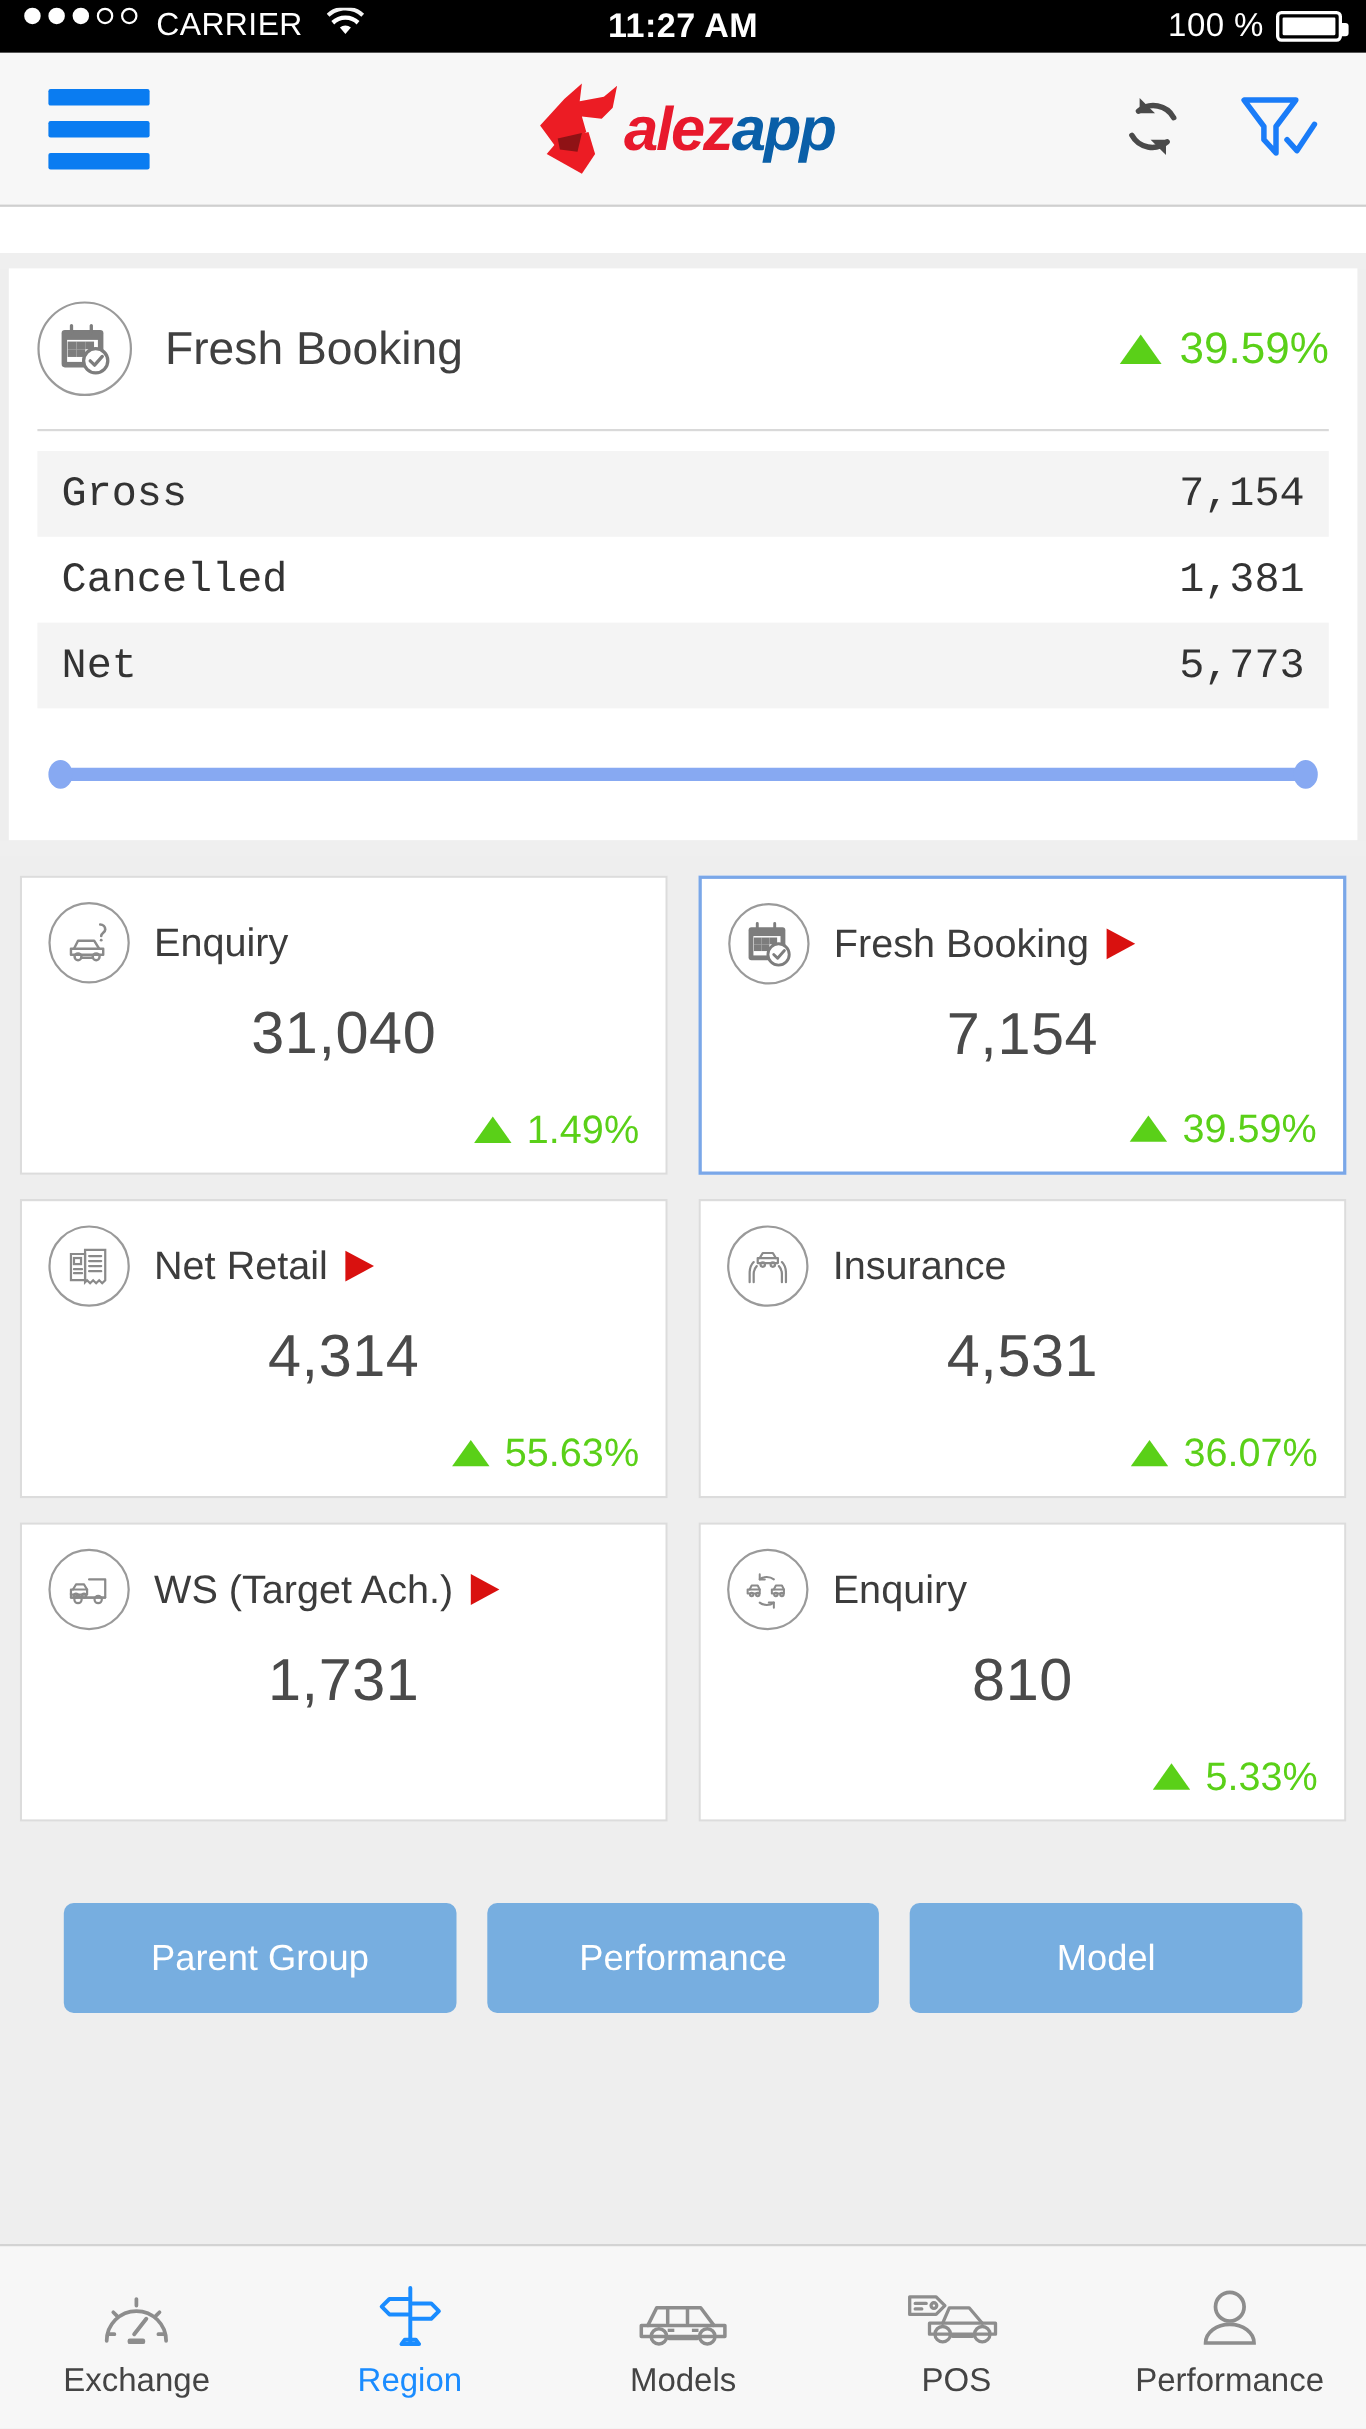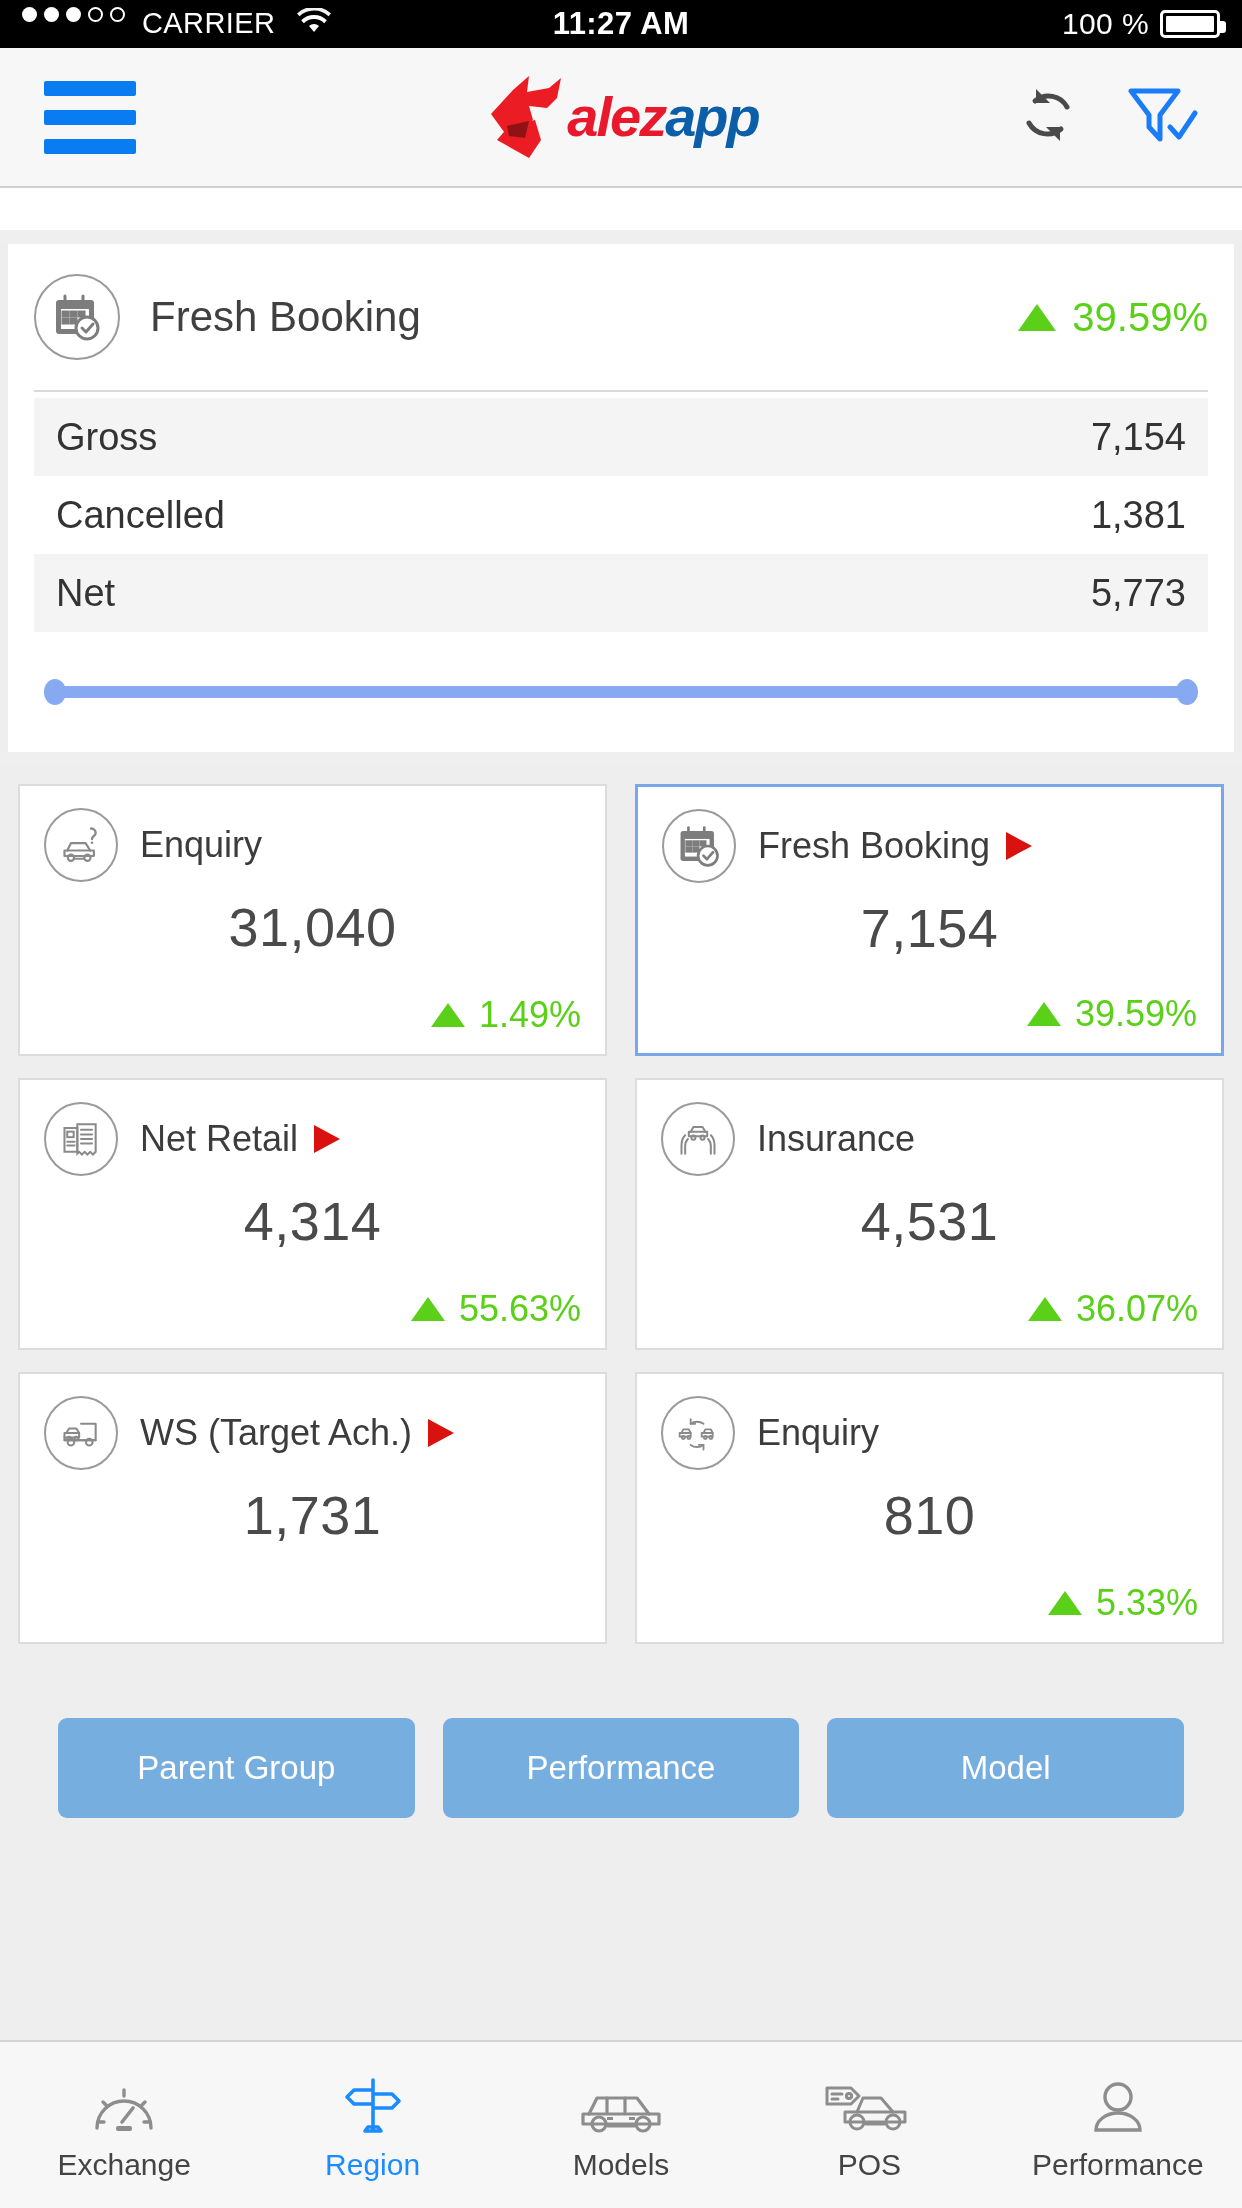--- a/index.html
+++ b/index.html
@@ -56,21 +56,21 @@
     display:flex;align-items:center;height:148px;border-bottom:2px solid #d9d9d9;
   }
   .circ-icon{
     width:86px;height:86px;border-radius:50%;border:2px solid #9a9a9a;
     display:flex;align-items:center;justify-content:center;flex:none;
   }
   .summary-title{font-size:42px;color:#404040;margin-left:30px;}
   .summary-pct{margin-left:auto;display:flex;align-items:center;gap:16px;font-size:40px;color:#5ad018;}
   .tri-up{width:0;height:0;border-left:19px solid transparent;border-right:19px solid transparent;border-bottom:27px solid #5ad018;}
 
-  .rows{padding-top:6px;}
+  .rows{padding-top:18px;font-family:Liberation Mono, monospace;}
   .srow{display:flex;align-items:center;justify-content:space-between;height:78px;padding:0 22px;font-size:38px;color:#333;}
   .srow.alt{background:#f4f4f4;}
 
   .slider-area{height:120px;display:flex;align-items:center;padding:0 14px;}
   .slider{position:relative;height:12px;background:#87a9f2;border-radius:8px;width:100%;}
   .slider .knob{position:absolute;top:50%;transform:translateY(-50%);width:22px;height:26px;border-radius:50%;background:#87a9f2;}
   .slider .knob.l{left:-4px;}
   .slider .knob.r{right:-4px;}
 
   

